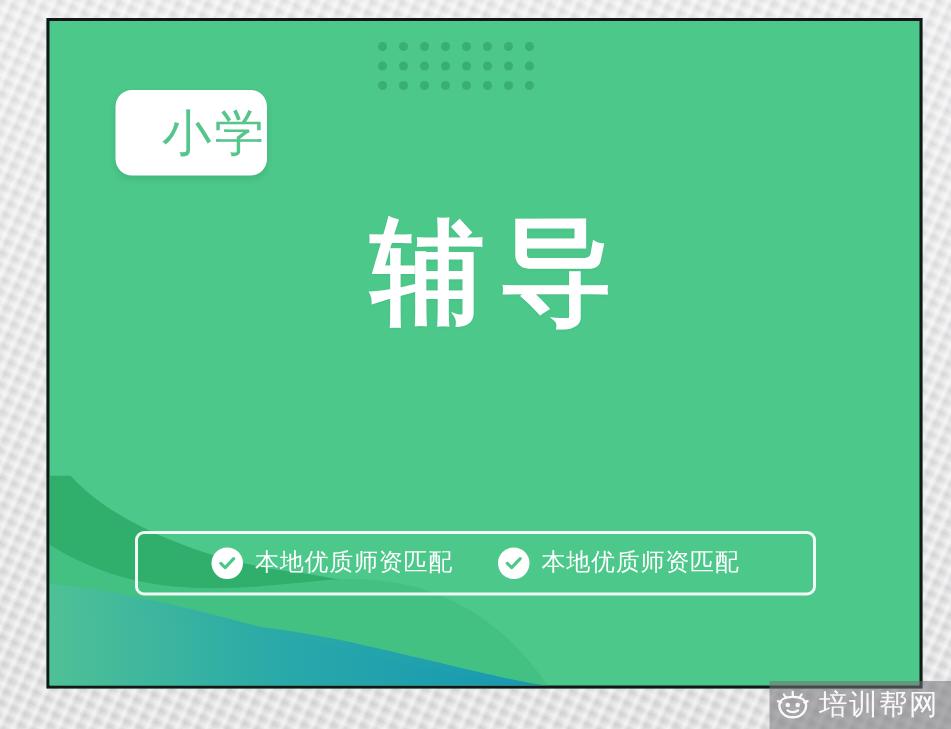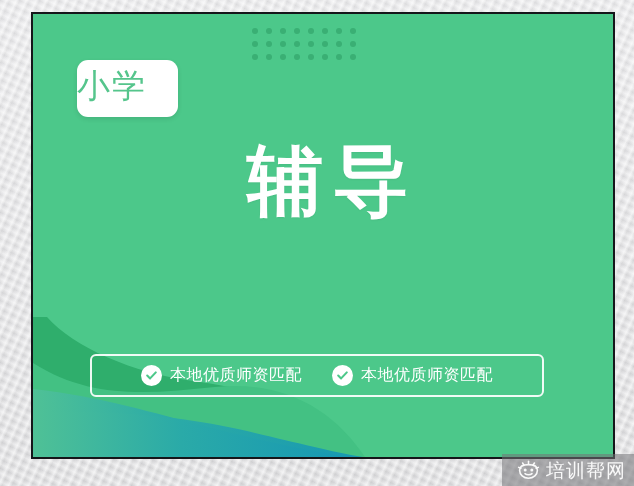--- a/index.html
+++ b/index.html
@@ -65,23 +65,22 @@
   .badge {
     position: absolute;
     left: 44px;
     top: 46px;
     width: 101px;
     height: 57px;
     background: #ffffff;
     border-radius: 11px;
     display: flex;
     align-items: center;
-    justify-content: flex-start;
+    justify-content: flex-end;
     box-shadow: 0 2px 5px rgba(0,0,0,0.10);
-    font-family: Liberation Mono, monospace;
   }
   .badge span {
     color: #55c58c;
     font-size: 33px;
     letter-spacing: 2px;
     line-height: 1;
     font-weight: 400;
   }
 
   
@@ -161,21 +160,21 @@
     z-index: 1;
     pointer-events: none;
   }
 
   
   .watermark {
     position: absolute;
     right: 0;
     bottom: 0;
     height: 32px;
-    padding: 0 8px 0 15px;
+    padding: 0 8px 0 4px;
     display: flex;
     align-items: center;
     gap: 6px;
     background: rgba(115,115,118,0.55);
     z-index: 20;
   }
   .watermark .wm-text {
     color: rgba(255,255,255,0.93);
     font-size: 19px;
     letter-spacing: 1px;

